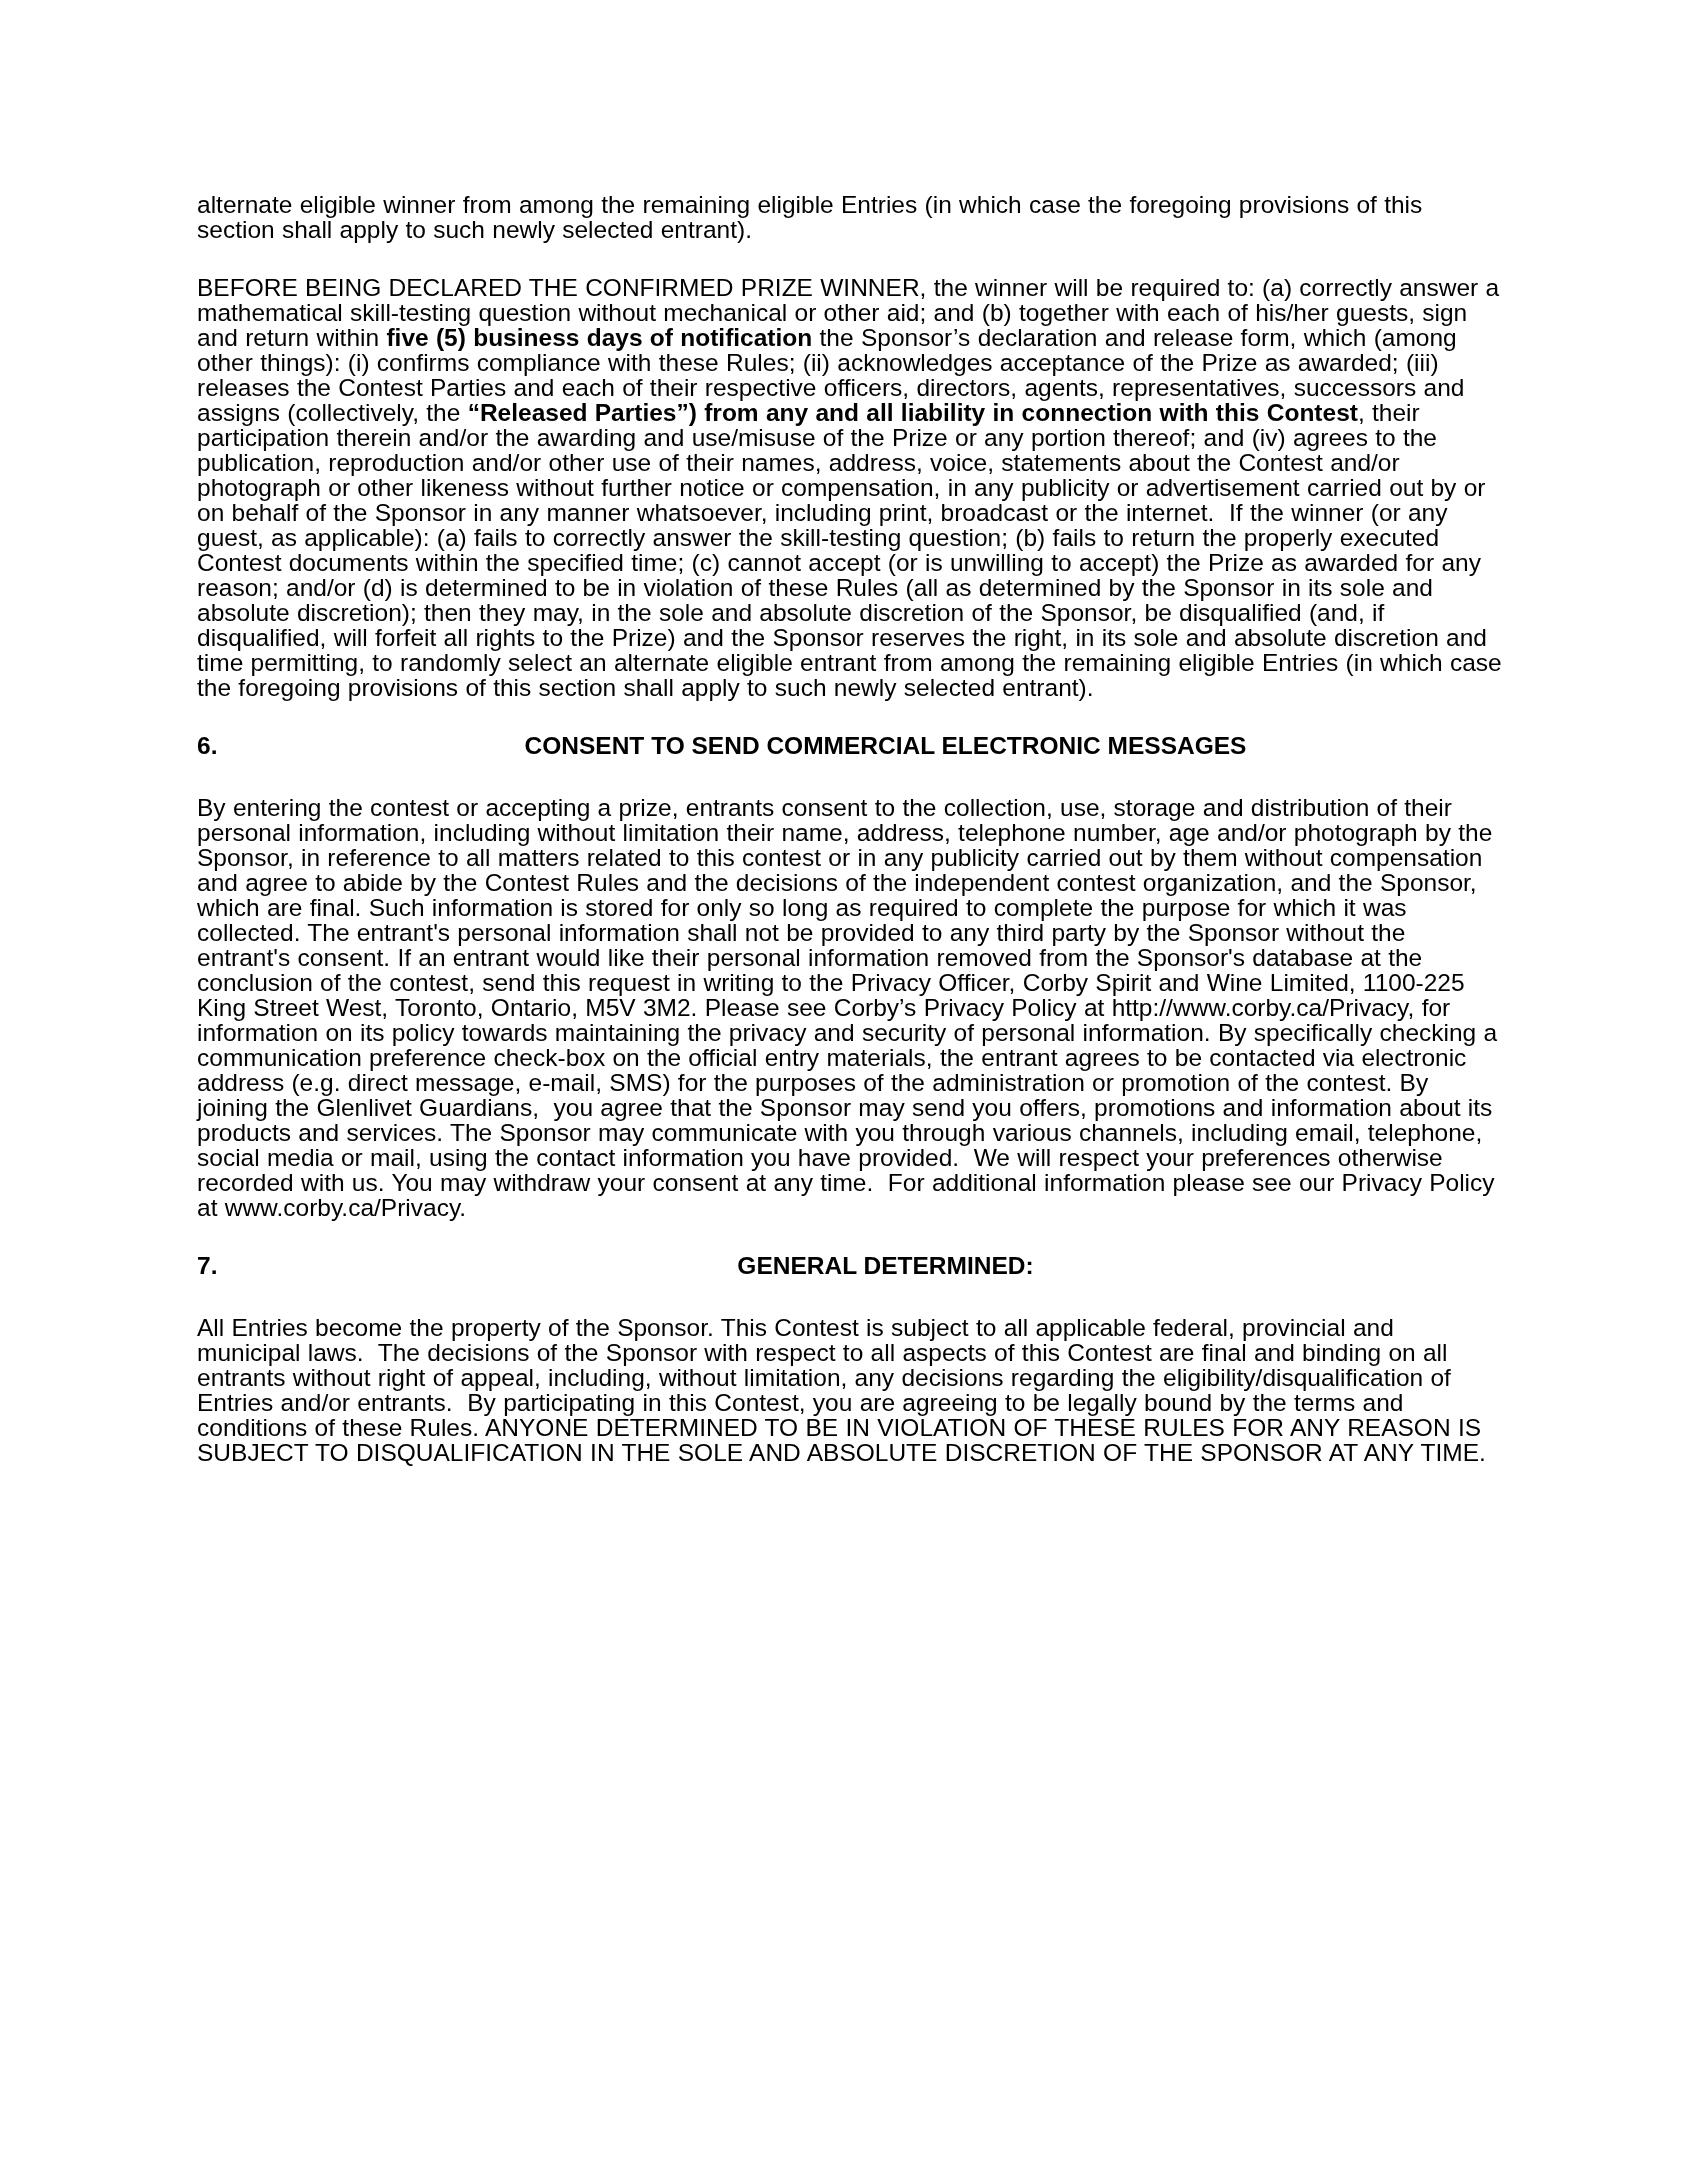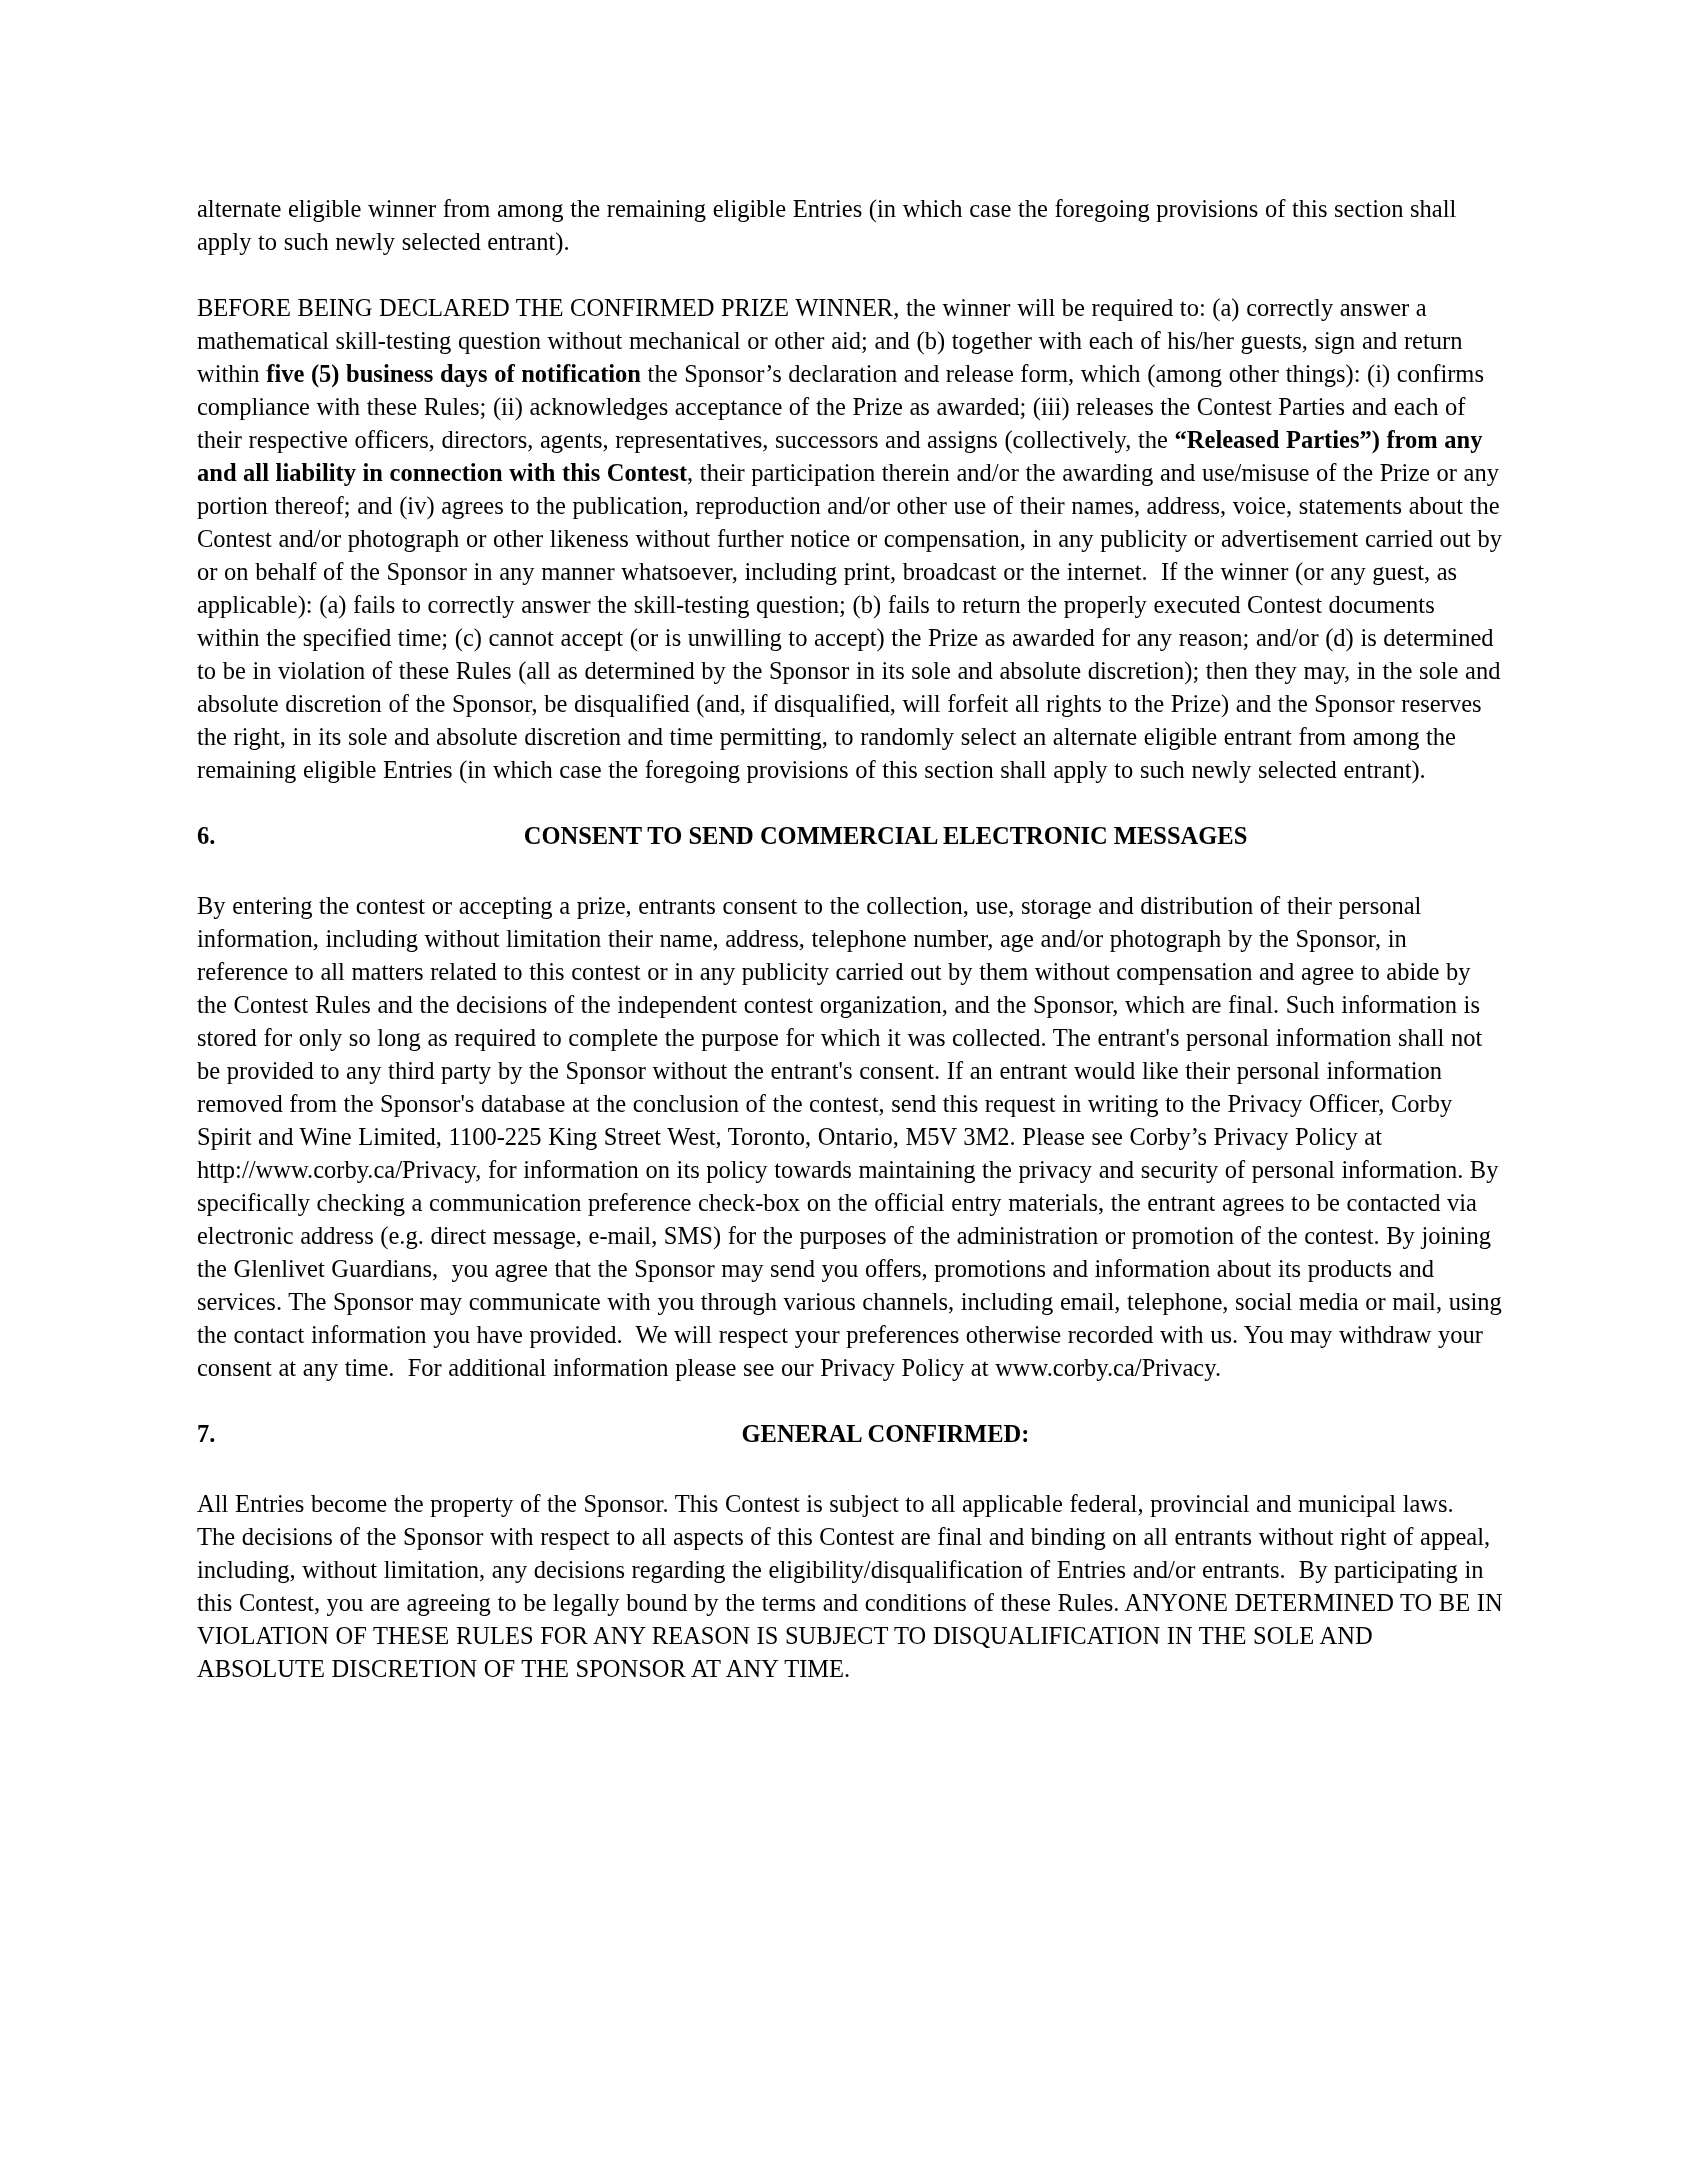--- a/index.html
+++ b/index.html
@@ -12,23 +12,23 @@
     width: 1687px;
     height: 2183px;
     background: #ffffff;
     overflow: hidden;
   }
   .content {
     position: absolute;
     left: 197px;
     top: 192px;
     width: 1306px;
-    font-family: Liberation Serif, serif;
+    font-family: Liberation Sans, sans-serif;
     font-size: 24.5px;
-    line-height: 33px;
+    line-height: 25px;
     color: #000000;
     text-align: left;
   }
   p.para {
     margin: 0 0 33px 0;
     white-space: pre-wrap;
     word-spacing: 0.02em;
   }
   .bold {
     font-weight: bold;
@@ -50,17 +50,17 @@
 </style>
 </head>
 <body>
 
 <div class="page">
   <div class="content">
       <p class="para"><span>alternate eligible winner from among the remaining eligible Entries (in which case the foregoing provisions of this section shall apply to such newly selected entrant).</span></p>
       <p class="para"><span>BEFORE BEING DECLARED THE CONFIRMED PRIZE WINNER, the winner will be required to: (a) correctly answer a mathematical skill-testing question without mechanical or other aid; and (b) together with each of his/her guests, sign and return within </span><span class="bold">five (5) business days of notification</span><span> the Sponsor’s declaration and release form, which (among other things): (i) confirms compliance with these Rules; (ii) acknowledges acceptance of the Prize as awarded; (iii) releases the Contest Parties and each of their respective officers, directors, agents, representatives, successors and assigns (collectively, the </span><span class="bold">“Released Parties”) from any and all liability in connection with this Contest</span><span>, their participation therein and/or the awarding and use/misuse of the Prize or any portion thereof; and (iv) agrees to the publication, reproduction and/or other use of their names, address, voice, statements about the Contest and/or photograph or other likeness without further notice or compensation, in any publicity or advertisement carried out by or on behalf of the Sponsor in any manner whatsoever, including print, broadcast or the internet.  If the winner (or any guest, as applicable): (a) fails to correctly answer the skill-testing question; (b) fails to return the properly executed Contest documents within the specified time; (c) cannot accept (or is unwilling to accept) the Prize as awarded for any reason; and/or (d) is determined to be in violation of these Rules (all as determined by the Sponsor in its sole and absolute discretion); then they may, in the sole and absolute discretion of the Sponsor, be disqualified (and, if disqualified, will forfeit all rights to the Prize) and the Sponsor reserves the right, in its sole and absolute discretion and time permitting, to randomly select an alternate eligible entrant from among the remaining eligible Entries (in which case the foregoing provisions of this section shall apply to such newly selected entrant).</span></p>
       <div class="heading"><span class="num">6.</span><span class="title">CONSENT TO SEND COMMERCIAL ELECTRONIC MESSAGES</span></div>
       <p class="para"><span>By entering the contest or accepting a prize, entrants consent to the collection, use, storage and distribution of their personal information, including without limitation their name, address, telephone number, age and/or photograph by the Sponsor, in reference to all matters related to this contest or in any publicity carried out by them without compensation and agree to abide by the Contest Rules and the decisions of the independent contest organization, and the Sponsor, which are final. Such information is stored for only so long as required to complete the purpose for which it was collected. The entrant's personal information shall not be provided to any third party by the Sponsor without the entrant's consent. If an entrant would like their personal information removed from the Sponsor's database at the conclusion of the contest, send this request in writing to the Privacy Officer, Corby Spirit and Wine Limited, 1100-225 King Street West, Toronto, Ontario, M5V 3M2. Please see Corby’s Privacy Policy at http://www.corby.ca/Privacy, for information on its policy towards maintaining the privacy and security of personal information. By specifically checking a communication preference check-box on the official entry materials, the entrant agrees to be contacted via electronic address (e.g. direct message, e-mail, SMS) for the purposes of the administration or promotion of the contest. By joining the Glenlivet Guardians,  you agree that the Sponsor may send you offers, promotions and information about its products and services. The Sponsor may communicate with you through various channels, including email, telephone, social media or mail, using the contact information you have provided.  We will respect your preferences otherwise recorded with us. You may withdraw your consent at any time.  For additional information please see our Privacy Policy at www.corby.ca/Privacy.</span></p>
-      <div class="heading"><span class="num">7.</span><span class="title">GENERAL CONFIRMED:</span></div>
+      <div class="heading"><span class="num">7.</span><span class="title">GENERAL DETERMINED:</span></div>
       <p class="para"><span>All Entries become the property of the Sponsor. This Contest is subject to all applicable federal, provincial and municipal laws.  The decisions of the Sponsor with respect to all aspects of this Contest are final and binding on all entrants without right of appeal, including, without limitation, any decisions regarding the eligibility/disqualification of Entries and/or entrants.  By participating in this Contest, you are agreeing to be legally bound by the terms and conditions of these Rules. ANYONE DETERMINED TO BE IN VIOLATION OF THESE RULES FOR ANY REASON IS SUBJECT TO DISQUALIFICATION IN THE SOLE AND ABSOLUTE DISCRETION OF THE SPONSOR AT ANY TIME.</span></p>
     </div>
 </div>
 
 
 </body></html>

